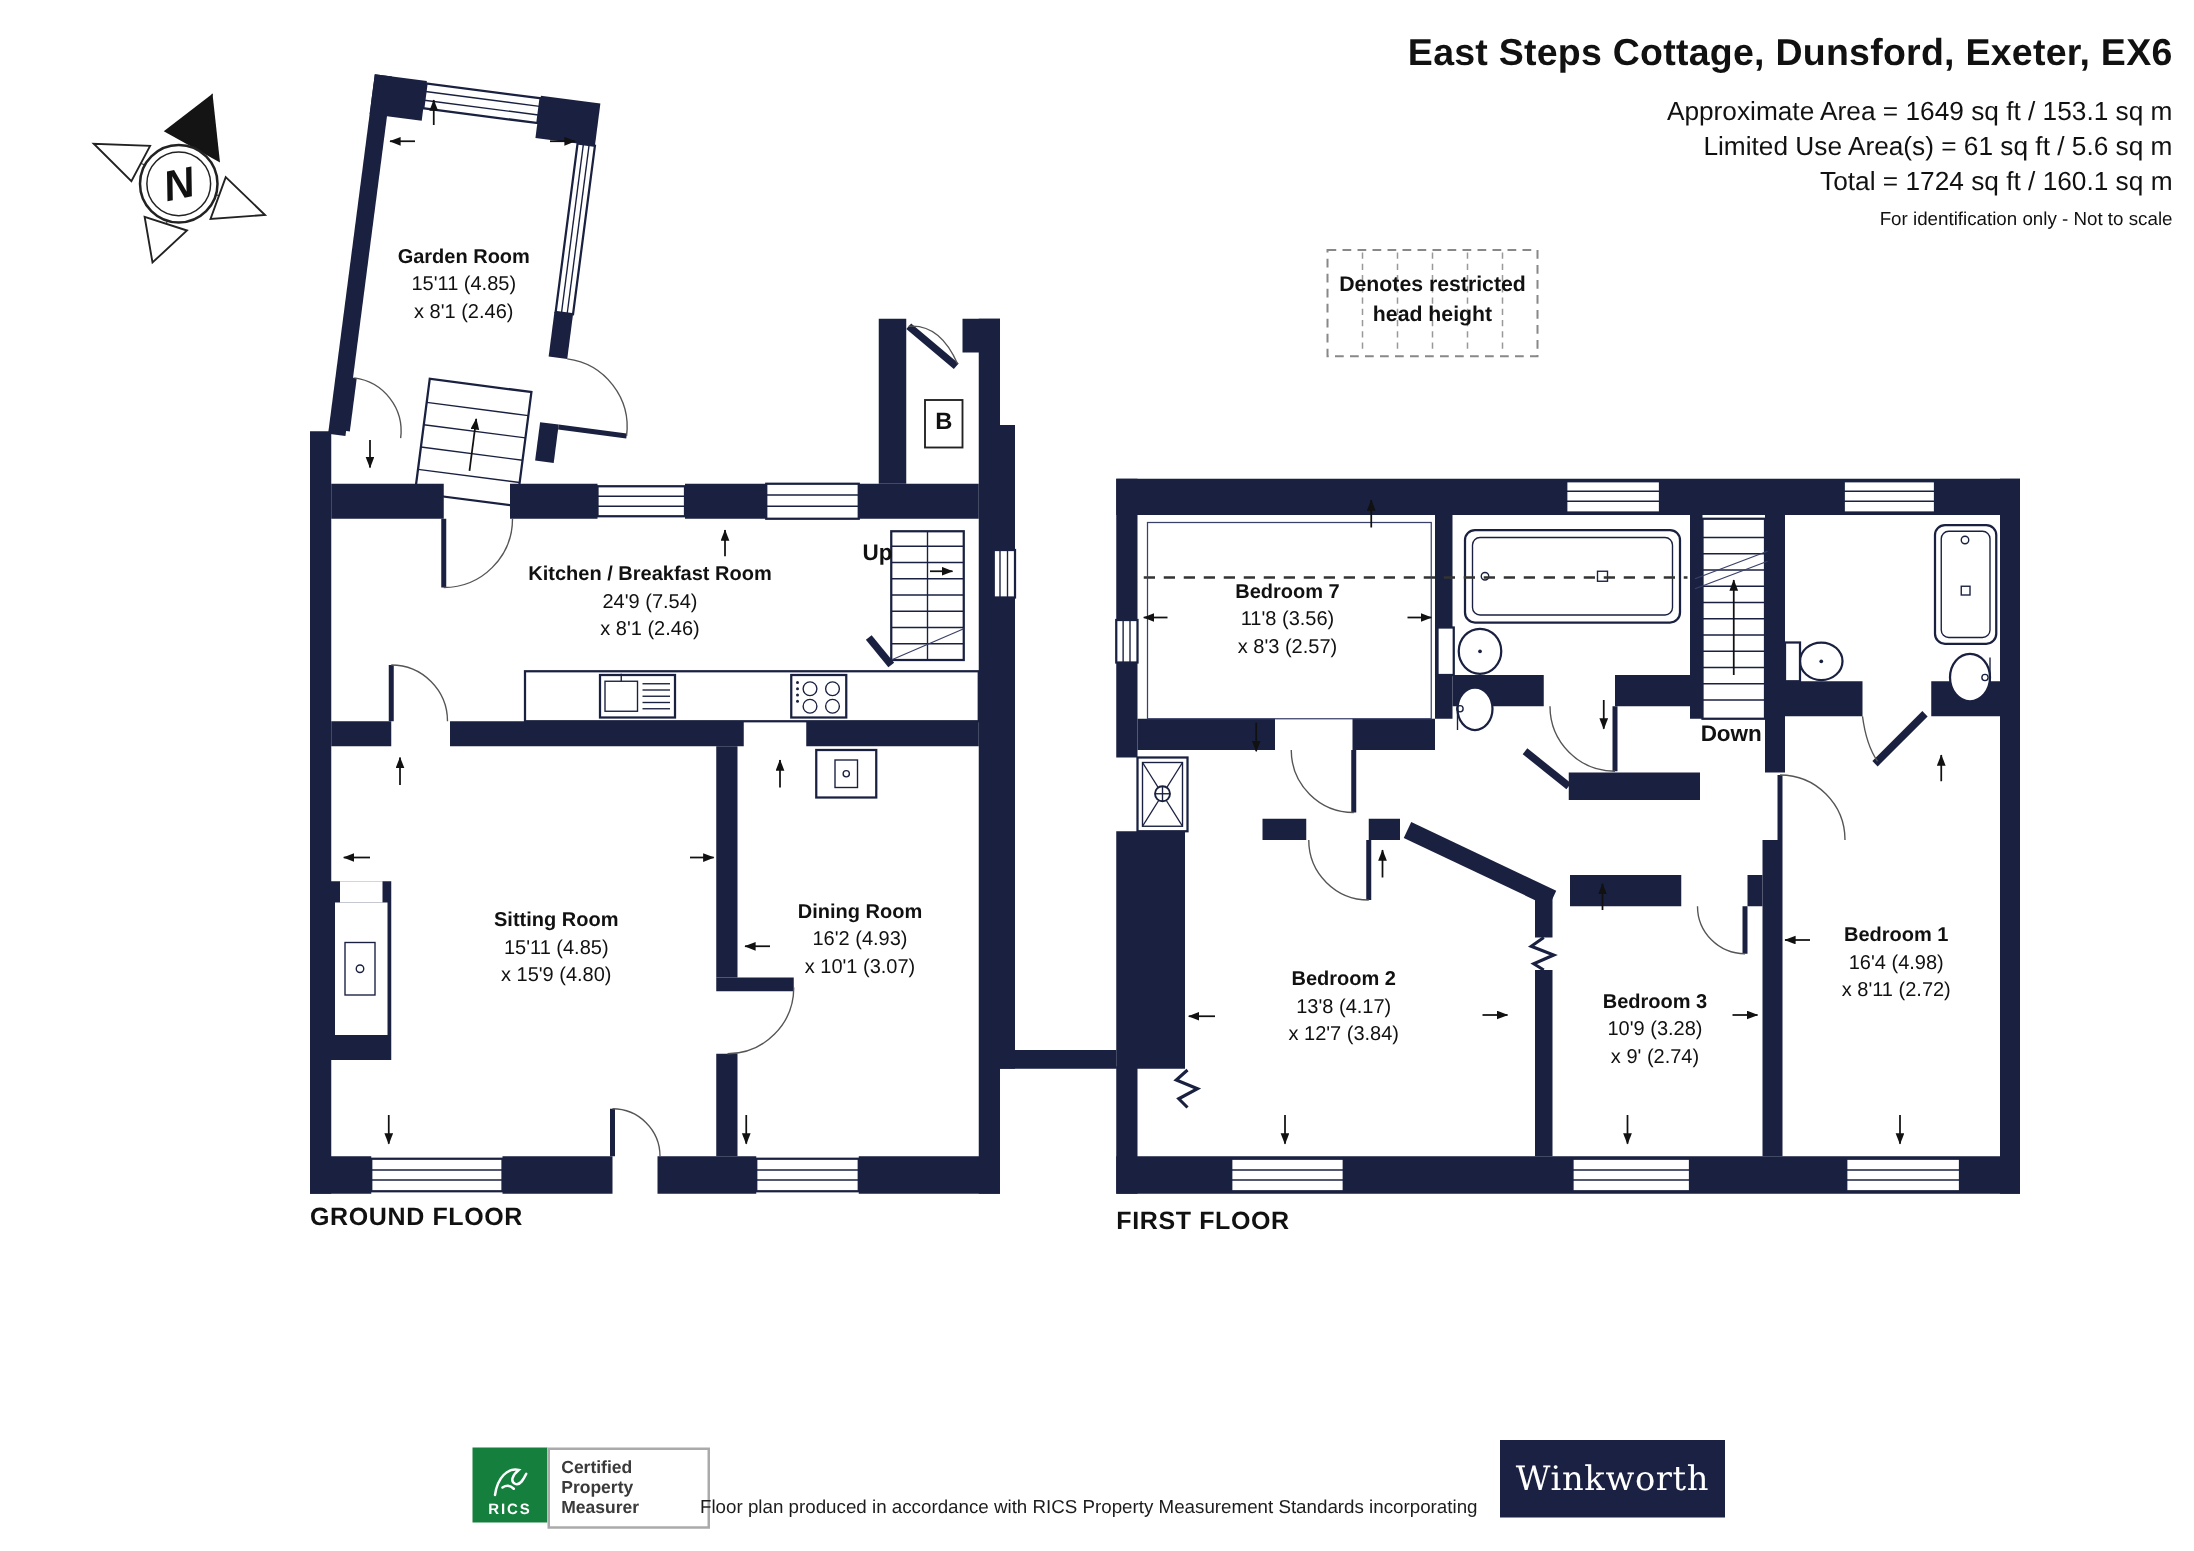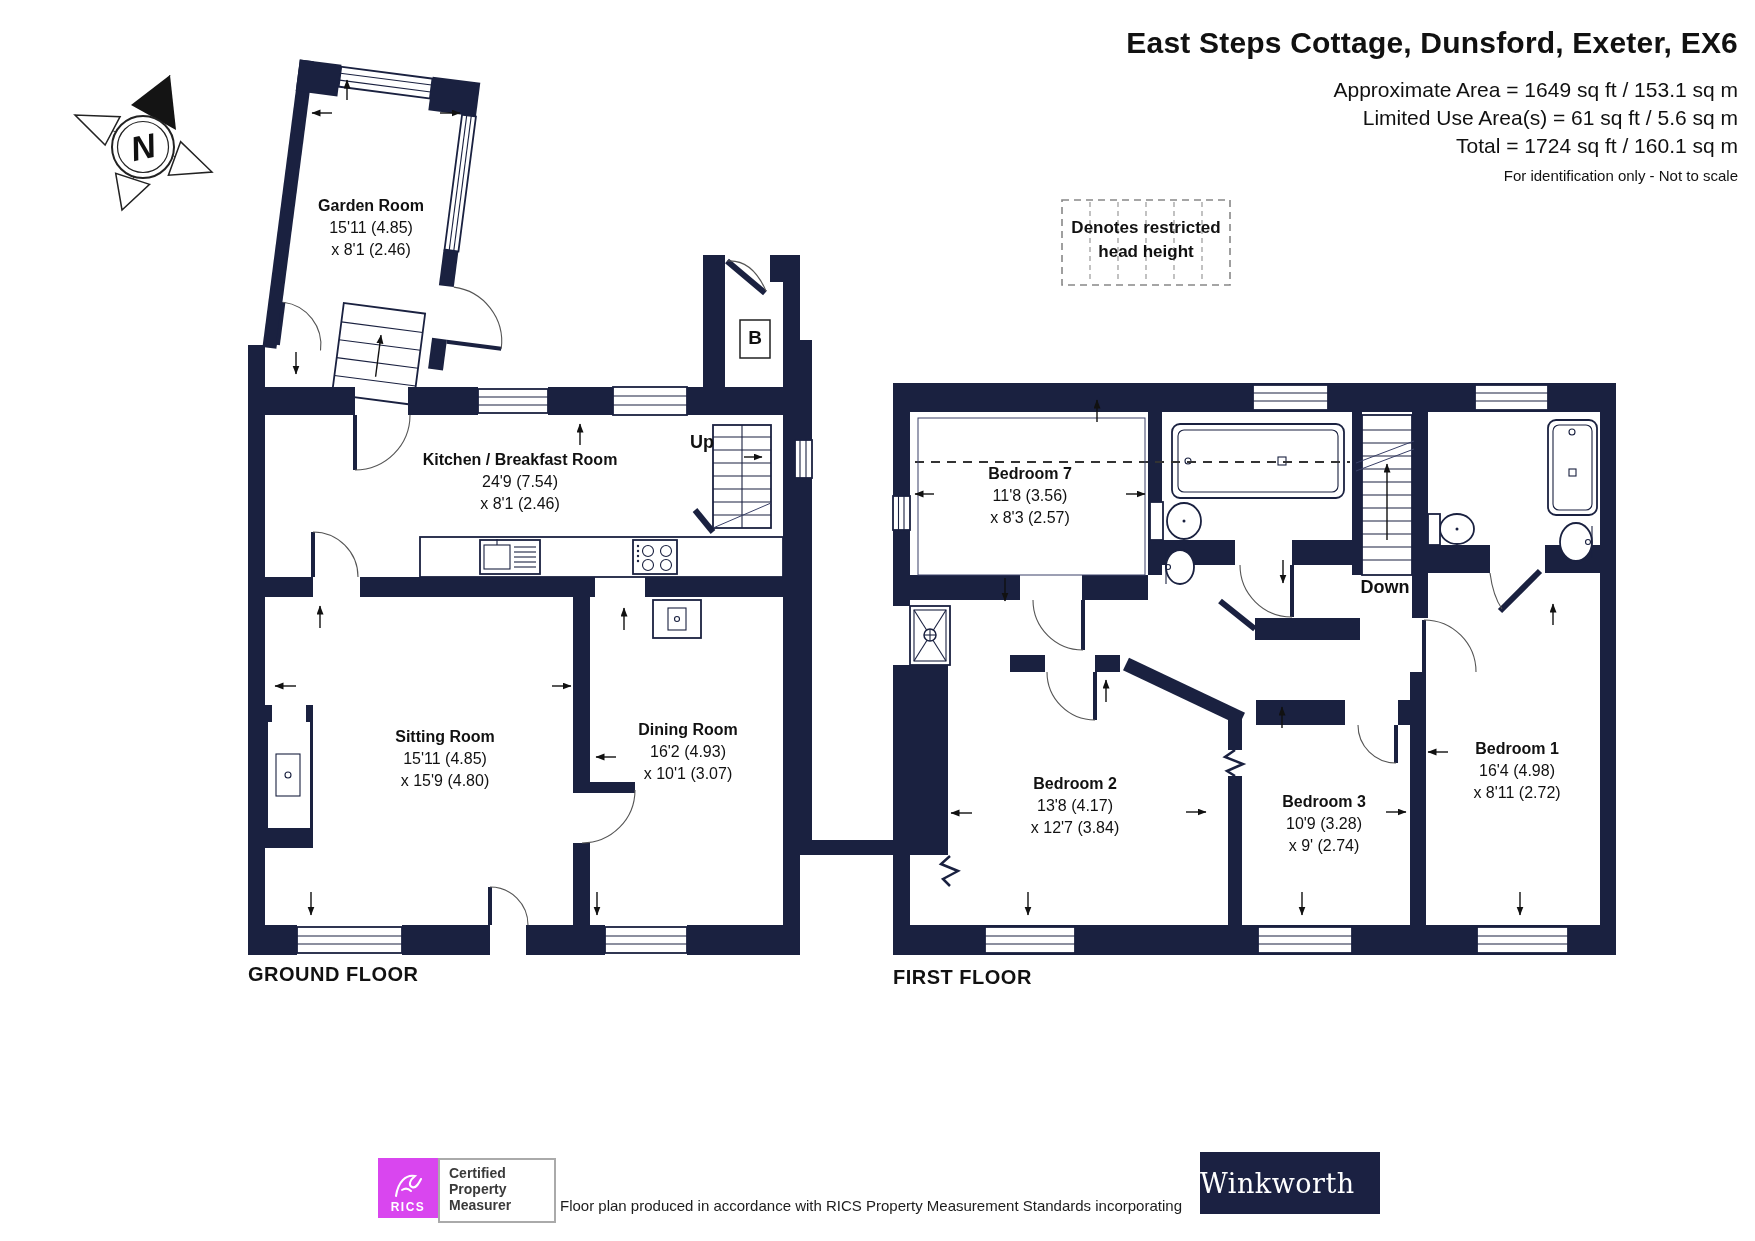--- a/index.html
+++ b/index.html
@@ -30,29 +30,29 @@
   .note{font-size:15px;margin-top:7px;color:#111;}
   
   .room-label{position:absolute;transform:translateX(-50%);text-align:center;
     font-size:16px;line-height:22px;white-space:nowrap;z-index:2;}
   .rn{font-weight:bold;}
   .floor-label{position:absolute;font-size:20px;font-weight:bold;letter-spacing:.5px;z-index:2;}
   .small-label{position:absolute;transform:translateX(-50%);font-size:18px;font-weight:bold;z-index:2;}
   .legend-text{left:1146px;top:216px;transform:translateX(-50%);text-align:center;
     font-size:17px;font-weight:bold;line-height:24px;white-space:nowrap;}
   
-  .rics-box{left:378px;top:1158px;width:60px;height:60px;background:#d946ef;
+  .rics-box{left:378px;top:1158px;width:60px;height:60px;background:#15803d;
     display:flex;flex-direction:column;align-items:center;justify-content:flex-end;}
   .rics-word{color:#fff;font-size:12px;font-weight:bold;letter-spacing:1.5px;margin-bottom:4px;}
   .cert-box{left:438px;top:1158px;width:105px;height:56px;background:#fff;border:2px solid #aaa;
-    padding:5px 0 0 9px;}
+    padding:5px 12px 0 9px;}
   .cert-line{font-size:14px;font-weight:bold;color:#3a3a3a;line-height:16px;}
   .disc{left:560px;top:1156px;font-size:15px;line-height:20px;color:#1c1c1c;white-space:pre;}
   .wink-box{left:1200px;top:1152px;width:180px;height:62px;background:#1b2142;
-    display:flex;align-items:center;justify-content:flex-start;}
+    display:flex;align-items:center;justify-content:center;}
   .wink-word{color:#fff;font-family:"DejaVu Serif",serif;font-size:27px;letter-spacing:.5px;}
 </style>
 </head>
 <body>
 
 <svg id="plan-svg" width="1755" height="1241" viewBox="0 0 1755 1241" xmlns="http://www.w3.org/2000/svg">
   <defs>
     <marker id="ah" markerWidth="10" markerHeight="8" refX="8.5" refY="3.5" orient="auto" markerUnits="userSpaceOnUse">
       <path d="M0,0 L9,3.5 L0,7 Z" fill="#111"></path>
     </marker>

